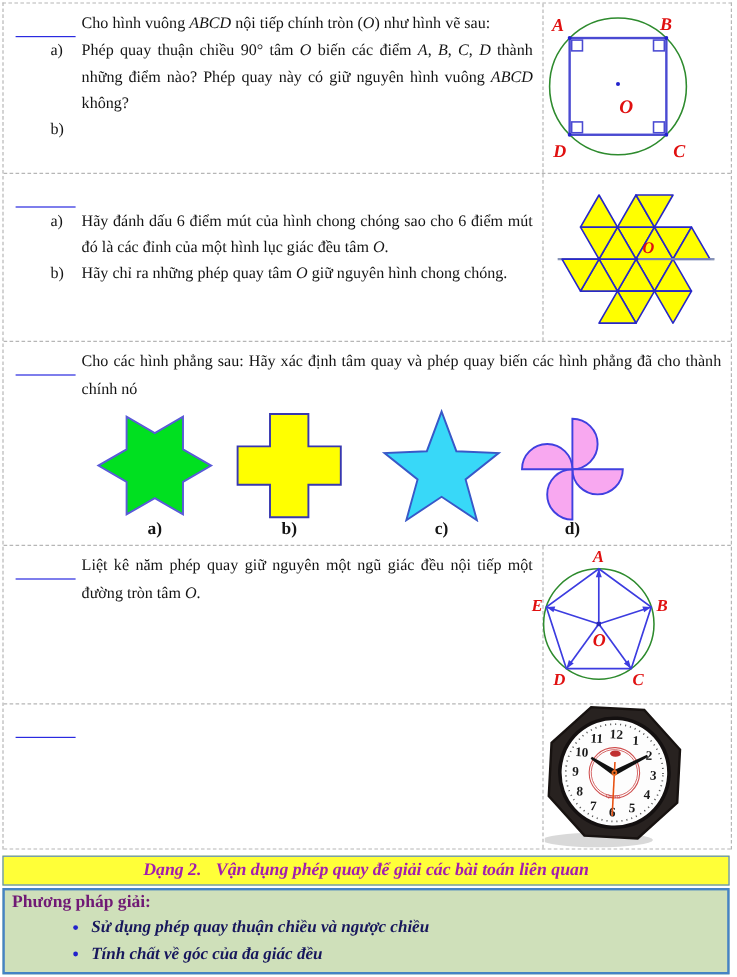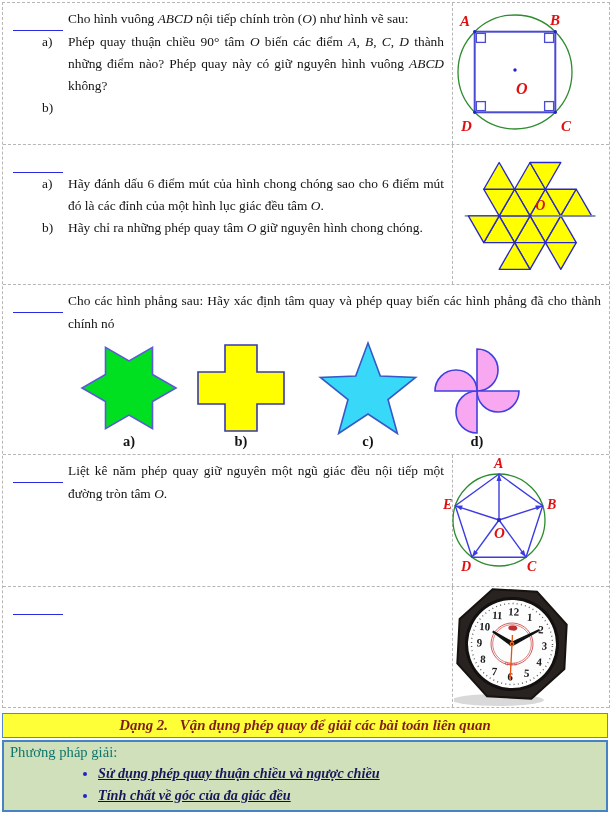--- a/index.html
+++ b/index.html
@@ -14,25 +14,25 @@
   .r-bai4{height:170px;}
   .r-bai5{height:132px;}
   .r-bai6{height:121px;}
   p.intro{margin:0 0 0 55px;text-indent:-55px;text-align:justify;font-size:13.4px;line-height:22px;}
   .bai-label{display:inline-block;width:50px;margin-right:5px;color:#1212e6;font-weight:bold;font-style:italic;border-bottom:1.4px solid #2a2ae0;box-sizing:border-box;}
   .item{position:relative;margin:0 0 0 55px;text-align:justify;font-size:13.4px;line-height:22px;}
   .marker{position:absolute;left:-26px;}
   .shape{position:absolute;}
   .shape-label{position:absolute;width:44px;text-align:center;font-weight:bold;font-size:14.5px;}
   .figlbl{font-weight:bold;font-style:italic;fill:#e01010;}
-  .banner{position:absolute;left:2px;top:713px;width:606px;height:25px;background:#ffff38;border:1.5px solid #5588cc;box-sizing:border-box;text-align:center;font-weight:bold;font-style:italic;font-size:14.8px;color:#7f1d1d;line-height:22px;}
+  .banner{position:absolute;left:2px;top:713px;width:606px;height:25px;background:#ffff38;border:1.5px solid #5588cc;box-sizing:border-box;text-align:center;font-weight:bold;font-style:italic;font-size:14.8px;color:#a21caf;line-height:22px;}
   .banner .lbl{margin-right:12px;}
   .method{position:absolute;left:2px;top:740px;width:606px;height:72px;background:#cfe0ba;border:2px solid #4583c4;box-sizing:border-box;}
-  .method-h{color:#0f766e;font-weight:normal;font-size:14.6px;margin:2px 0 0 6px;}
-  .method ul{margin:1px 0 0 0;padding-left:94px;text-decoration:underline;}
+  .method-h{color:#701a75;font-weight:bold;font-size:14.6px;margin:2px 0 0 6px;}
+  .method ul{margin:1px 0 0 0;padding-left:72px;}
   .method li{color:#2222cc;font-size:14.2px;line-height:22px;}
   .method li span{color:#17175c;font-weight:bold;font-style:italic;}
   svg text{font-family:"Liberation Serif","DejaVu Serif",serif;}
 </style>
 </head>
 <body>
 
 <div class="sheet">
   <div class="grid">
 

